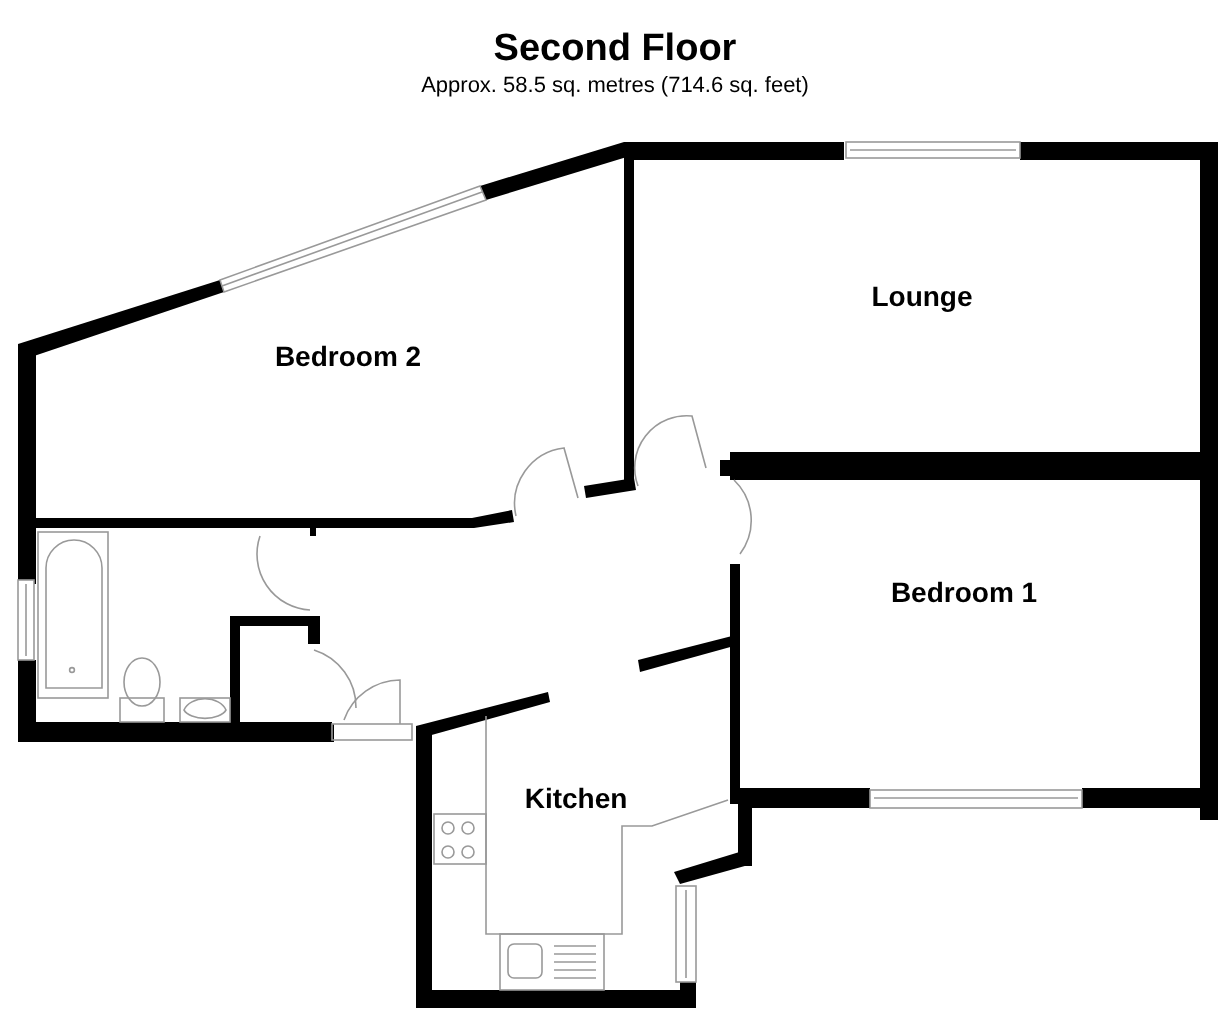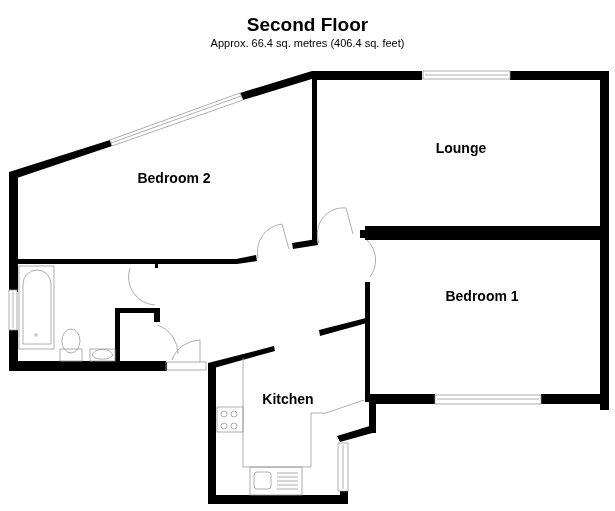--- a/index.html
+++ b/index.html
@@ -9,21 +9,21 @@
   svg{position:absolute;left:0;top:0;}
   .room-label{font-family:"Liberation Sans",sans-serif;font-weight:bold;font-size:14px;fill:#000;}
   .wall{fill:#000;stroke:none;}
   .thin{fill:none;stroke:#999;stroke-width:0.8;}
   .win{fill:#fff;stroke:#999;stroke-width:0.8;}
 </style>
 </head>
 <body>
 
 <div class="title">Second Floor</div>
-<div class="subtitle">Approx. 66.4 sq. metres (406.4 sq. feet)</div>
+<div class="subtitle">Approx. 58.5 sq. metres (714.6 sq. feet)</div>
 
 <svg width="615" height="511" viewBox="0 0 615 511">
 
   <g>
 
     <polygon class="wall" points="9,172 110,140 112,146 17,178"></polygon>
 
     <polygon class="wall" points="240,93 312,71 315,78 243,100"></polygon>
 
     <rect class="wall" x="9" y="172" width="9" height="120"></rect>

